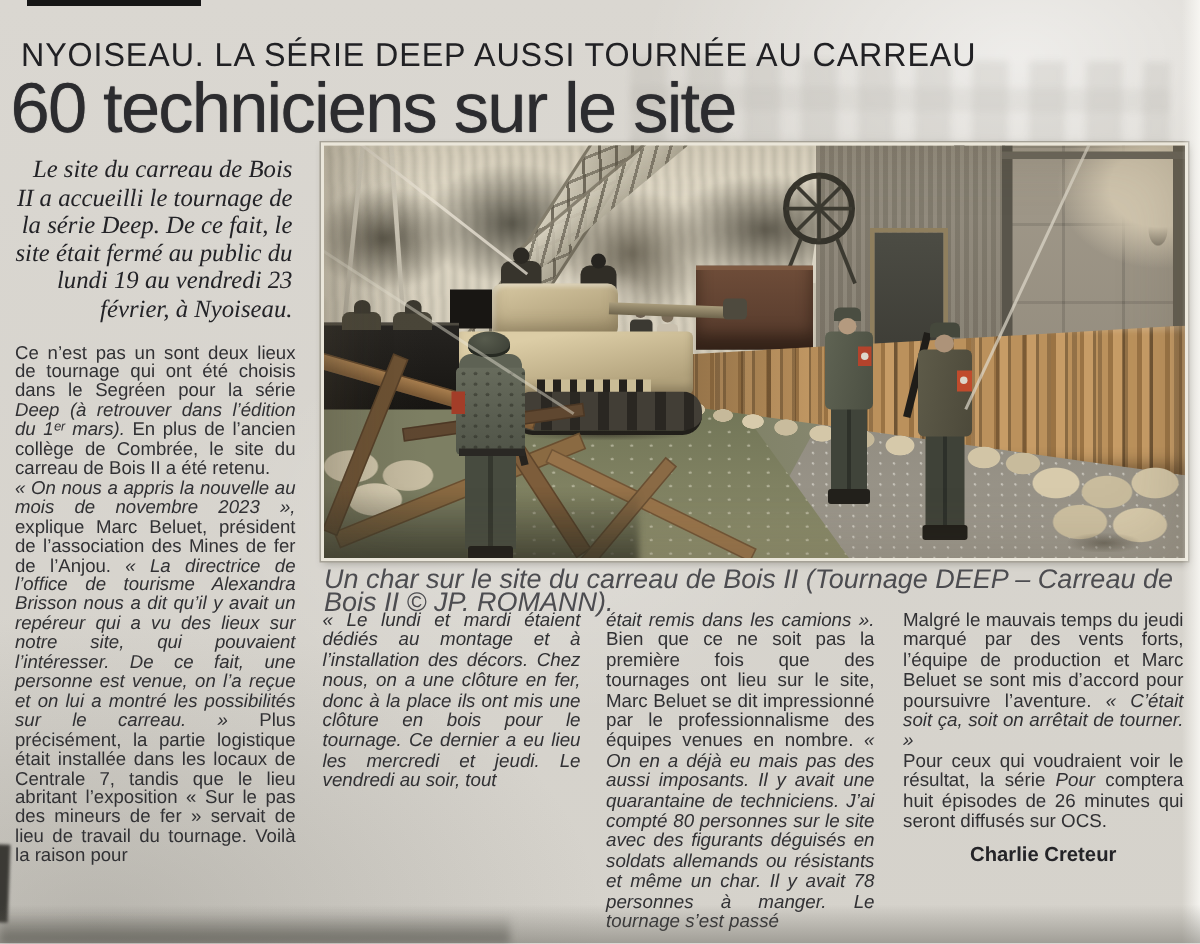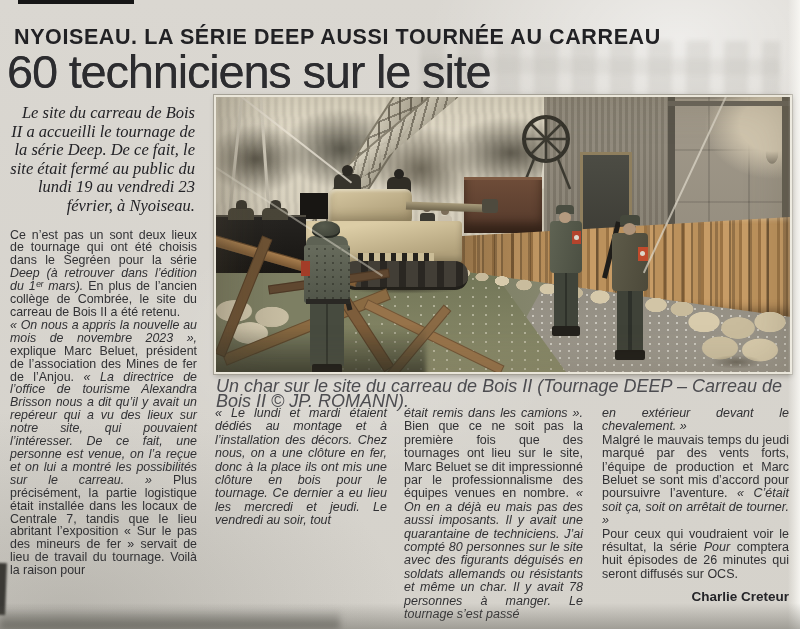--- a/index.html
+++ b/index.html
@@ -9,21 +9,21 @@
     background:
       radial-gradient(420px 260px at 85% 6%, rgba(255,255,255,.55), transparent 60%),
       radial-gradient(520px 320px at 8% 98%, rgba(118,116,108,.30), transparent 65%),
       radial-gradient(340px 220px at 45% 55%, rgba(255,255,255,.22), transparent 60%),
       linear-gradient(180deg,#dad7d1,#d5d2cb);
     color:#313134;
   }
   .abs{position:absolute;}
   
   .cropmark{left:18px;top:0;width:116px;height:4px;background:#161616;}
-  .kicker{left:14px;top:25px;width:760px;font-size:21.5px;font-weight:700;
+  .kicker{left:14px;top:25px;width:760px;font-size:21.5px;font-weight:400;
     letter-spacing:.6px;color:#212124;white-space:nowrap;transform:scaleY(1.03);}
   .title{left:7px;top:44px;width:780px;font-size:47px;font-weight:400;
     letter-spacing:-1.2px;color:#2c2c2f;text-shadow:0 0 .6px rgba(44,44,47,.85);}
   .ghost{left:420px;top:40px;width:360px;height:70px;opacity:.45;filter:blur(2.5px);
     background:
       repeating-linear-gradient(90deg, rgba(150,147,138,.35) 0 24px, transparent 24px 38px),
       linear-gradient(180deg, transparent 0 18px, rgba(160,157,148,.25) 18px 34px, transparent 34px 52px, rgba(160,157,148,.2) 52px 66px, transparent 66px);
     transform:rotate(.4deg);}
   .edge-right{right:0;top:0;width:12px;height:629px;
     background:linear-gradient(90deg,transparent,rgba(250,249,245,.85));}
@@ -42,21 +42,21 @@
   .it{font-style:italic;}
   .ncol{top:407px;font-size:12.5px;line-height:13.4px;text-align:justify;color:#313134;}
   .colB{left:215px;width:172px;}
   .colC{left:404px;width:179px;}
   .colD{left:602px;width:187px;}
   .ncol p{margin:0;}
   .subhead-block{border-top:2px solid #55555a;border-bottom:2px solid #55555a;
     margin:6px 0 7px;padding:2px 0 7px;}
   .subhead{font-family:"Liberation Serif","DejaVu Serif",serif;font-style:italic;
     font-size:23px;line-height:23px;color:#2f2f33;letter-spacing:.2px;}
-  .byline{text-align:right;font-weight:700;font-size:13.5px;margin-top:9px;color:#242428;}
+  .byline{text-align:center;font-weight:700;font-size:13.5px;margin-top:9px;color:#242428;}
   
   .photo{left:214px;top:95px;width:578px;height:279px;background:#cfc8b6;
     border:2px solid #eae6da;box-sizing:border-box;overflow:hidden;
     box-shadow:0 0 0 1px #a5a196, 1px 2px 5px rgba(60,58,50,.35);}
   .photo .abs{position:absolute;}
   .caption{left:216px;top:379px;width:576px;font-style:italic;font-size:18px;
     line-height:15px;color:#4c4c50;}
   
   .ph-sky{inset:0;background:linear-gradient(180deg,#e7e0cd 0%,#d8d1bf 45%,#c8c2b1 72%,#bdb7a7);}
   .ph-trees{left:0;top:0;width:470px;height:150px;filter:blur(1.5px);
@@ -376,21 +376,20 @@
 
 <div class="abs ncol colB">
   <p class="it">« Le lundi et mardi étaient dédiés au montage et à l’installation des décors. Chez nous, on a une clôture en fer, donc à la place ils ont mis une clôture en bois pour le tournage. Ce dernier a eu lieu les mercredi et jeudi. Le vendredi au soir, tout</p>
 </div>
 
 <div class="abs ncol colC">
   <p><span class="it">était remis dans les camions ». </span><span>Bien que ce ne soit pas la première fois que des tournages ont lieu sur le site, Marc Beluet se dit impressionné par le professionnalisme des équipes venues en nombre. </span><span class="it">« On en a déjà eu mais pas des aussi imposants. Il y avait une quarantaine de techniciens. J’ai compté 80 personnes sur le site avec des figurants déguisés en soldats allemands ou résistants et même un char. Il y avait 78 personnes à manger. Le tournage s’est passé</span></p>
 </div>
 
 <div class="abs ncol colD">
-  <p class="it">en extérieur devant le chevalement. »</p>
   <p><span>Malgré le mauvais temps du jeudi marqué par des vents forts, l’équipe de production et Marc Beluet se sont mis d’accord pour poursuivre l’aventure. </span><span class="it">« C’était soit ça, soit on arrêtait de tourner. »</span></p>
   <p><span>Pour ceux qui voudraient voir le résultat, la série </span><span class="it">Pour</span><span> comptera huit épisodes de 26 minutes qui seront diffusés sur OCS.</span></p>
   <div class="byline">Charlie Creteur</div>
 </div>
 
 <div class="abs scan-smudge"></div>
 <div class="abs edge-right"></div>
 <div class="abs page-shadow"></div>
 <div class="abs page-shadow-left"></div>
 

